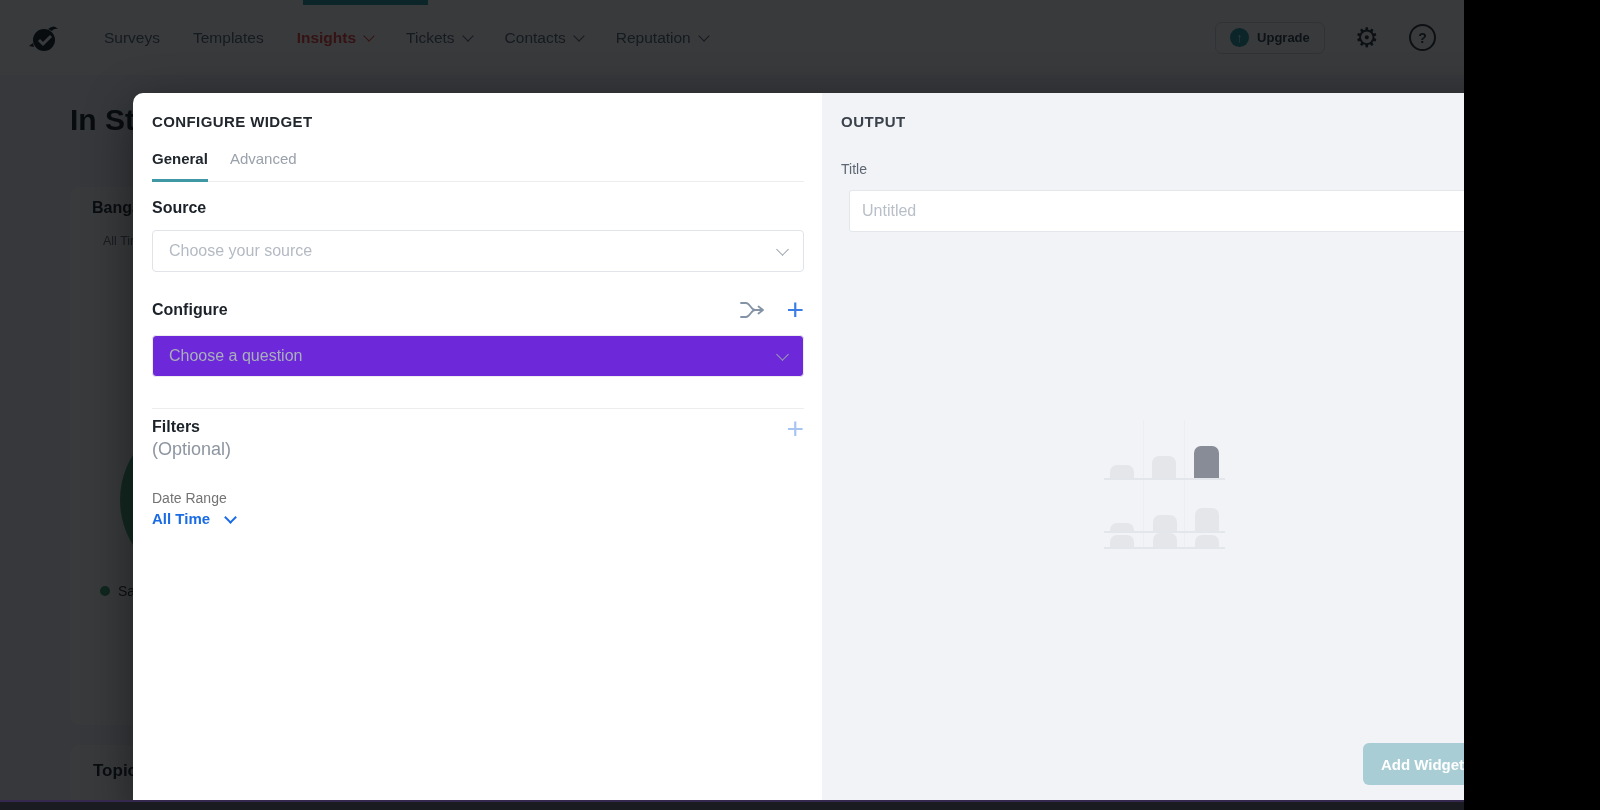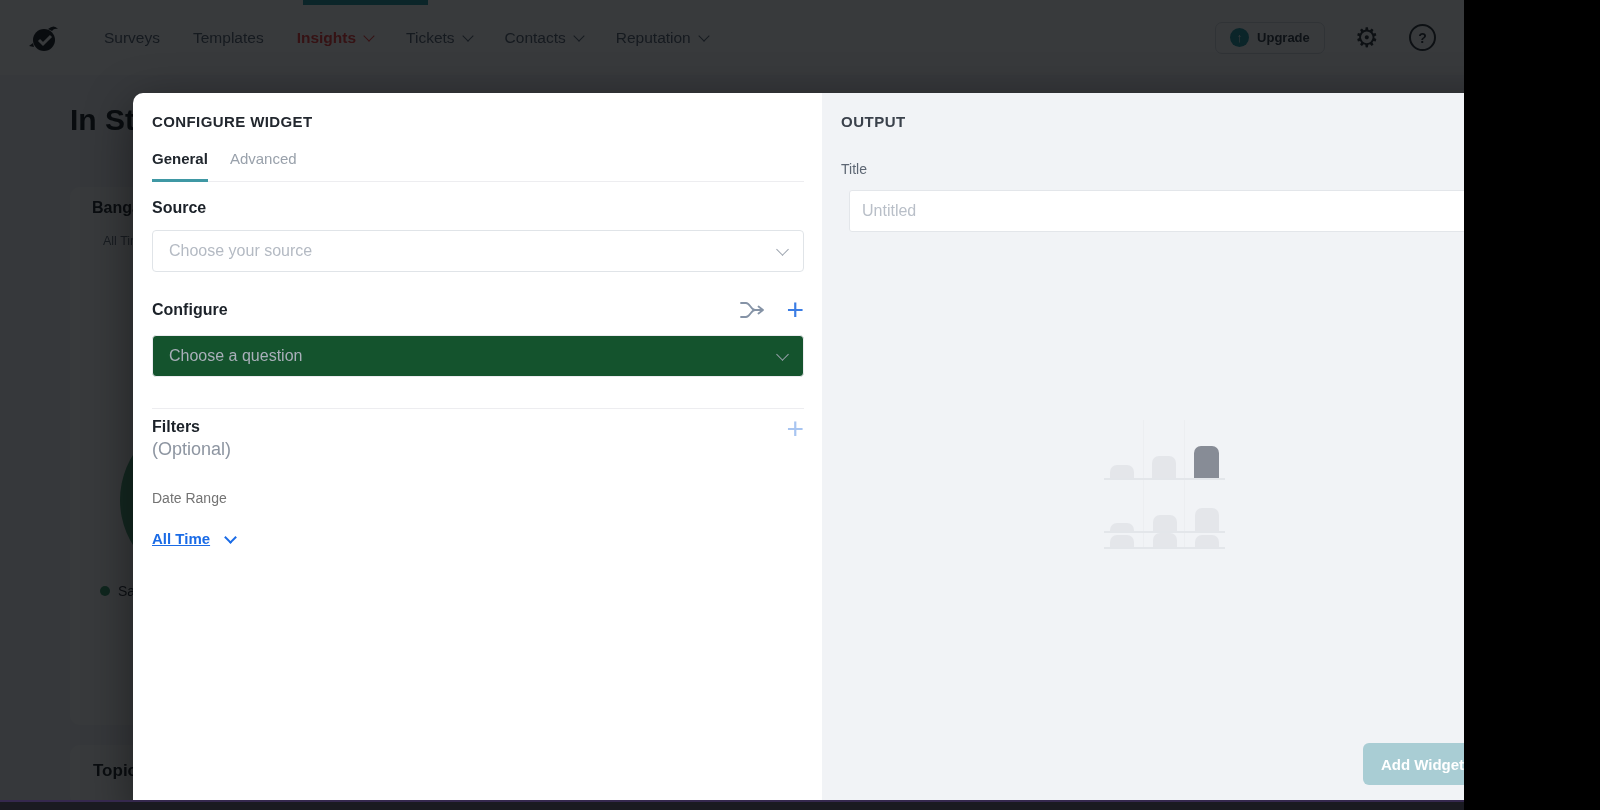--- a/index.html
+++ b/index.html
@@ -50,31 +50,31 @@
   .panel-left{width:689px;box-sizing:border-box;background:#fff;padding:20px 18px 0 19px;position:relative;}
   .cw-title{font-size:15px;font-weight:700;letter-spacing:.4px;color:#22272e;}
   .tabs{display:flex;gap:22px;margin-top:20px;border-bottom:1px solid #ededf0;}
   .tab{font-size:15px;padding-bottom:12px;cursor:pointer;color:#99a1ab;}
   .tab.active{color:#20262d;font-weight:600;border-bottom:3px solid #3f98a4;margin-bottom:-1px;}
   .sec-label{font-size:16px;font-weight:600;color:#1c2229;}
   .src-label{margin-top:17px;}
   .select{margin-top:13px;height:42px;box-sizing:border-box;border:1px solid #e0e4e8;border-radius:4px;background:#fff;
           display:flex;align-items:center;padding:0 16px;font-size:16px;color:#b4bac3;cursor:pointer;}
   .select .chev{margin-left:auto;color:#9aa2ad;}
-  .select.disabled{background:#14532d;border-color:#ececf0;color:#a9afb9;cursor:default;}
+  .select.disabled{background:#6d28d9;border-color:#ececf0;color:#a9afb9;cursor:default;}
   .q-head{display:flex;justify-content:space-between;align-items:center;margin-top:26px;}
   .q-icons{display:flex;align-items:center;gap:20px;}
   .plus{font-size:30px;font-weight:400;line-height:22px;color:#3b7de4;cursor:pointer;user-select:none;}
   .plus.faded{color:#a8c5f1;}
   .divider{height:1px;background:#ededf0;margin-top:31px;}
   .f-head{display:flex;justify-content:space-between;align-items:flex-start;margin-top:9px;}
   .optional{font-size:18px;color:#8d95a1;margin-top:3px;}
   .dr-label{margin-top:30px;font-size:14px;color:#737373;}
-  .dr-value{margin-top:24px;display:flex;align-items:center;gap:16px;font-size:15px;font-weight:700;
-            color:#1a6be6;cursor:pointer;width:max-content;text-decoration:underline;}
+  .dr-value{margin-top:4px;display:flex;align-items:center;gap:16px;font-size:15px;font-weight:700;
+            color:#1a6be6;cursor:pointer;width:max-content;}
   .dr-value .chev{border-width:2px;margin-top:-3px;}
 
   .panel-right{flex:1;background:#f1f3f6;position:relative;box-sizing:border-box;
                padding:20px 52px 0 19px;display:flex;flex-direction:column;}
   .out-title{font-size:15px;font-weight:700;letter-spacing:.5px;color:#3a414b;}
   .close-x{position:absolute;top:14px;right:50px;font-size:21px;color:#c6cbd1;cursor:pointer;line-height:1;}
   .t-label{margin-top:31px;font-size:14px;color:#5d6673;}
   .t-input{margin-top:13px;height:42px;box-sizing:border-box;border:1px solid #e3e6ea;border-radius:3px;
            padding:0 12px;font-size:16px;color:#333;background:#fff;outline:none;width:100%;
            font-family:"Liberation Sans","DejaVu Sans",sans-serif;margin-left:8px;}

